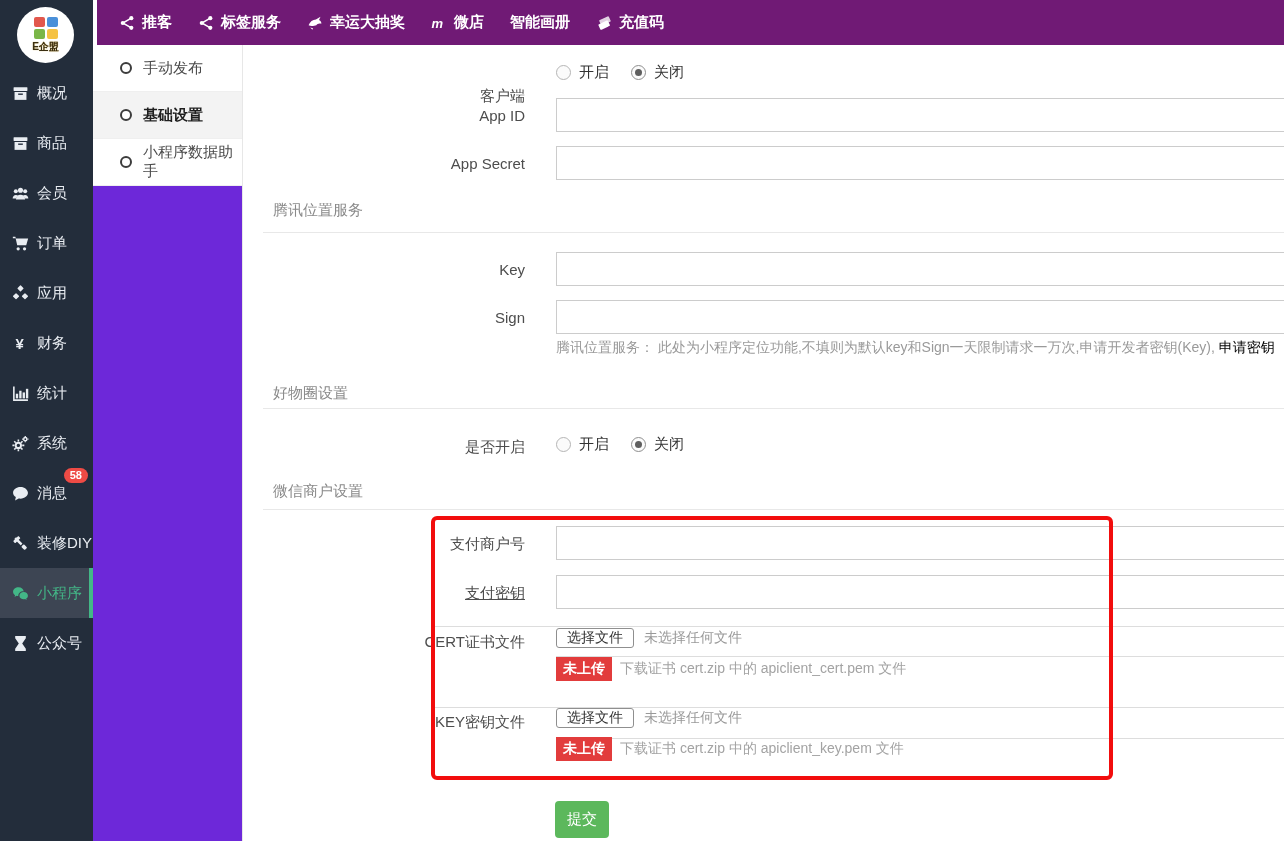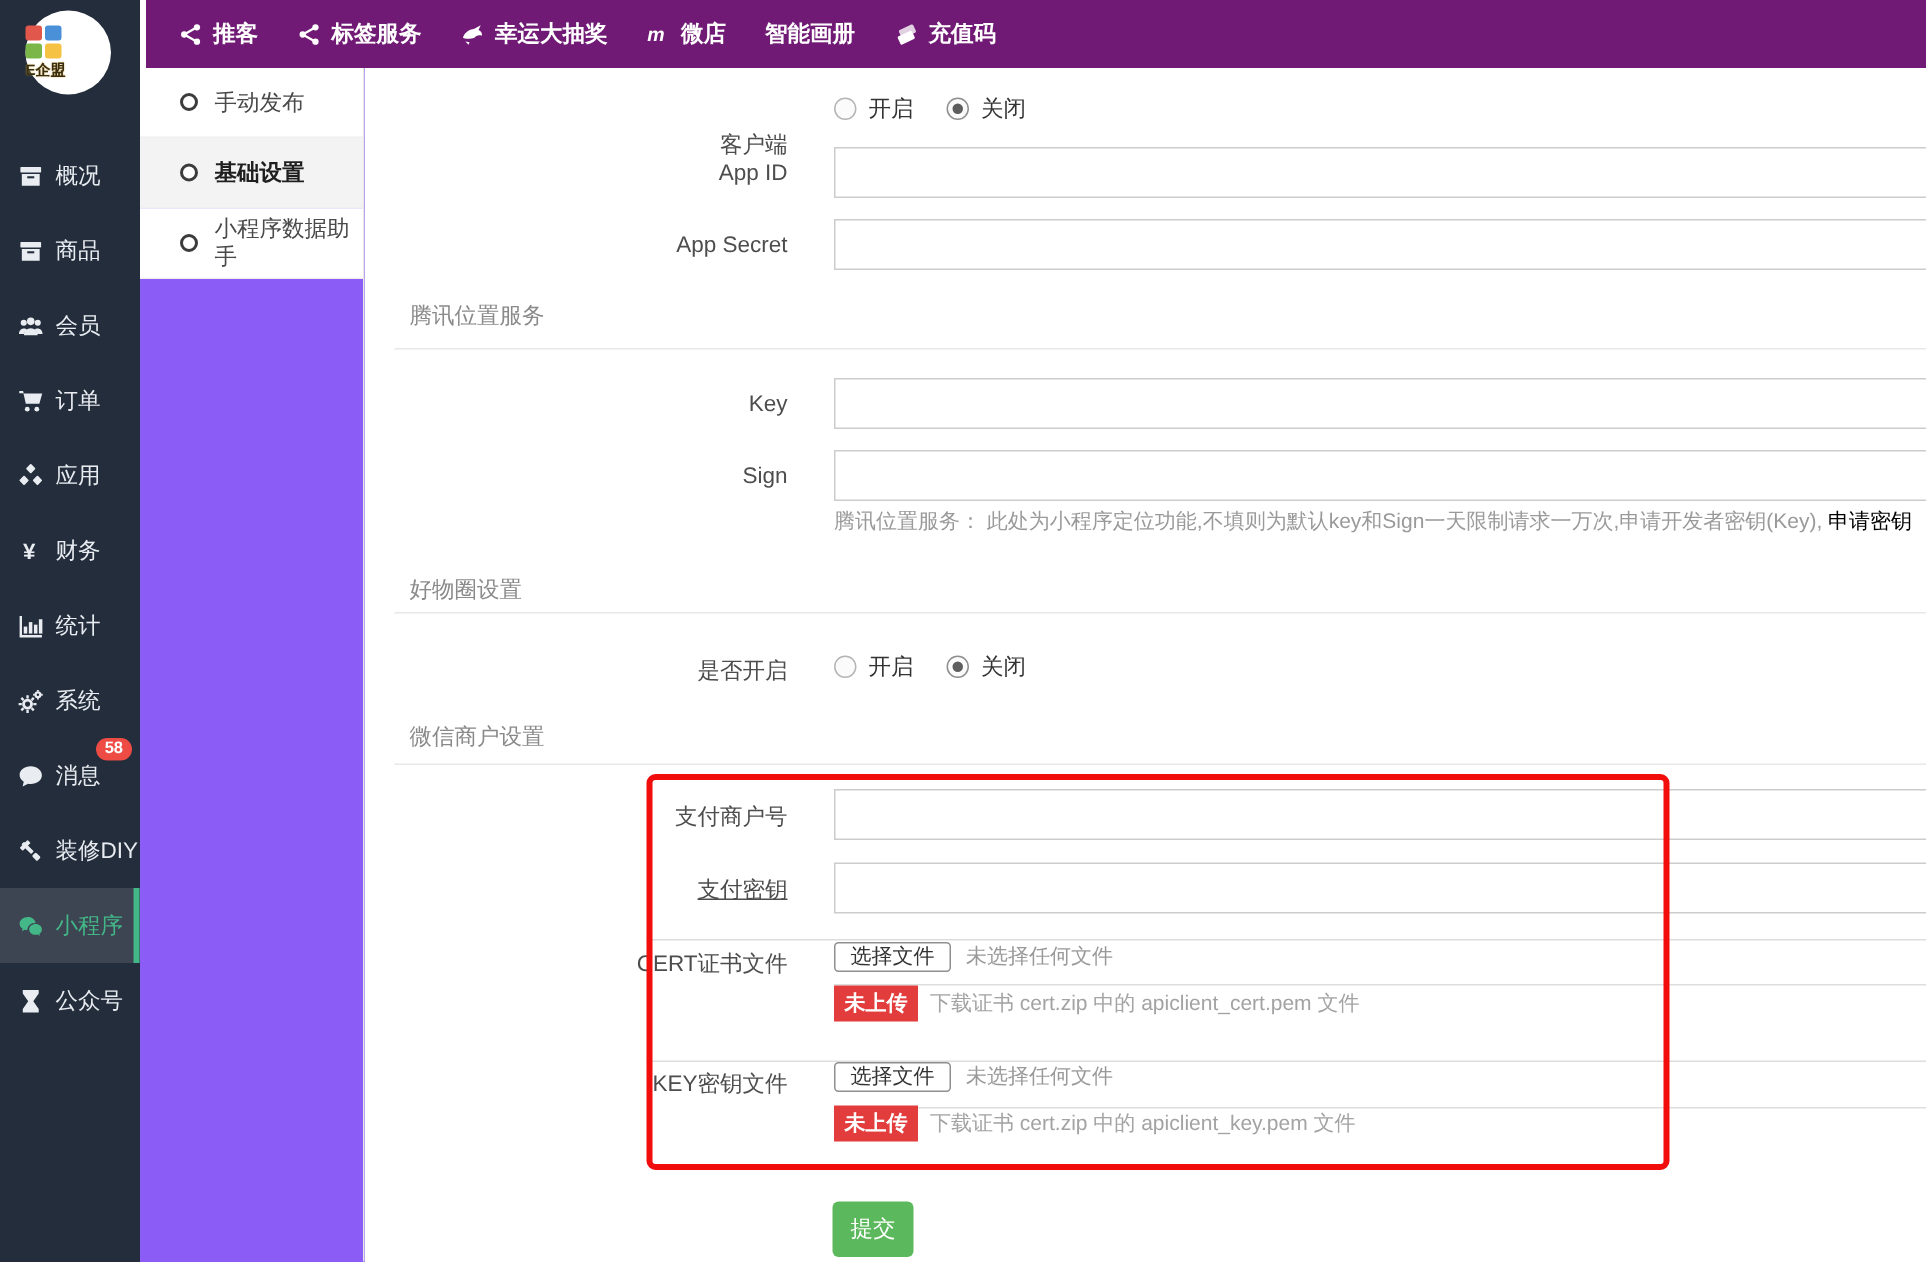--- a/index.html
+++ b/index.html
@@ -2,43 +2,43 @@
 <html><head>
 <meta charset="utf-8">
 <style>
   * { margin:0; padding:0; box-sizing:border-box; }
   html,body { width:1284px; height:841px; overflow:hidden; background:#fff;
     font-family:"Liberation Sans","DejaVu Sans",sans-serif; }
 
   
   #sidebar { position:fixed; left:0; top:0; width:93px; height:841px; background:#232d3b; z-index:30; }
   #logo { position:absolute; left:17px; top:7px; width:57px; height:56px; background:#fff;
-    border-radius:50%; display:flex; flex-direction:column; justify-content:center; }
+    border-radius:50%; display:flex; flex-direction:column; align-items:center; justify-content:center; }
   .logo-mark { width:24px; height:22px; display:grid; grid-template-columns:1fr 1fr; grid-template-rows:1fr 1fr; gap:2px; }
   .logo-mark i { border-radius:2px; }
   .lm1{background:#e2574c;} .lm2{background:#4a90d9;} .lm3{background:#7ab648;} .lm4{background:#f5c243;}
   .logo-text { font-size:10px; font-weight:bold; color:#3a2e12; letter-spacing:0; margin-top:1px;
     text-shadow:0 0 1px #caa53d; }
-  #side-menu { position:absolute; top:92px; left:0; width:93px; }
+  #side-menu { position:absolute; top:68px; left:0; width:93px; }
   .side-item { height:50px; display:flex; align-items:center; padding-left:12px; gap:8px;
     color:#e9edf2; font-size:15px; cursor:pointer; position:relative; }
   .side-item svg { width:17px; height:17px; flex:none; }
   .side-item.active { background:#3d4553; color:#43b787; border-right:4px solid #43b787; }
   .msg-badge { position:absolute; top:0px; right:5px; background:#ee4b45; color:#fff; font-size:11px;
     font-weight:bold; padding:2px 6px; border-radius:9px; line-height:1; }
 
   
   #topbar { position:fixed; left:97px; top:0; right:0; height:45px; background:#701a75; z-index:29;
     display:flex; align-items:center; padding-left:9px; }
   .nav-item { display:flex; align-items:center; gap:7px; color:#fff; font-size:15px; font-weight:bold;
     padding:0 13px; height:45px; cursor:pointer; }
   .nav-item svg { width:16px; height:16px; }
 
   
-  #subsidebar { position:fixed; left:93px; top:45px; width:150px; bottom:0; background:#8b5cf6;
+  #subsidebar { position:fixed; left:93px; top:45px; width:150px; bottom:0; background:#6d28d9;
     border-right:1px solid #e7e7e7; z-index:10; }
   .sub-item { height:47px; display:flex; align-items:center; gap:11px; padding-left:27px;
     font-size:15px; color:#4a4a4a; border-bottom:1px solid #efefef; cursor:pointer; background:#fff; }
   .sub-item .ring { width:12px; height:12px; border:2px solid #3c3c3c; border-radius:50%; flex:none; background:#fff; }
   .sub-item.active { background:#f3f3f3; font-weight:bold; color:#1f1f1f; }
 
   
   #main { position:absolute; left:243px; top:45px; width:1360px; height:796px; background:#fff; }
   .flabel { position:absolute; left:0; width:282px; text-align:right; font-size:15px; color:#4d4d4d; }
   .tinput { position:absolute; left:313px; width:1010px; height:34px; border:1px solid #ccc;

